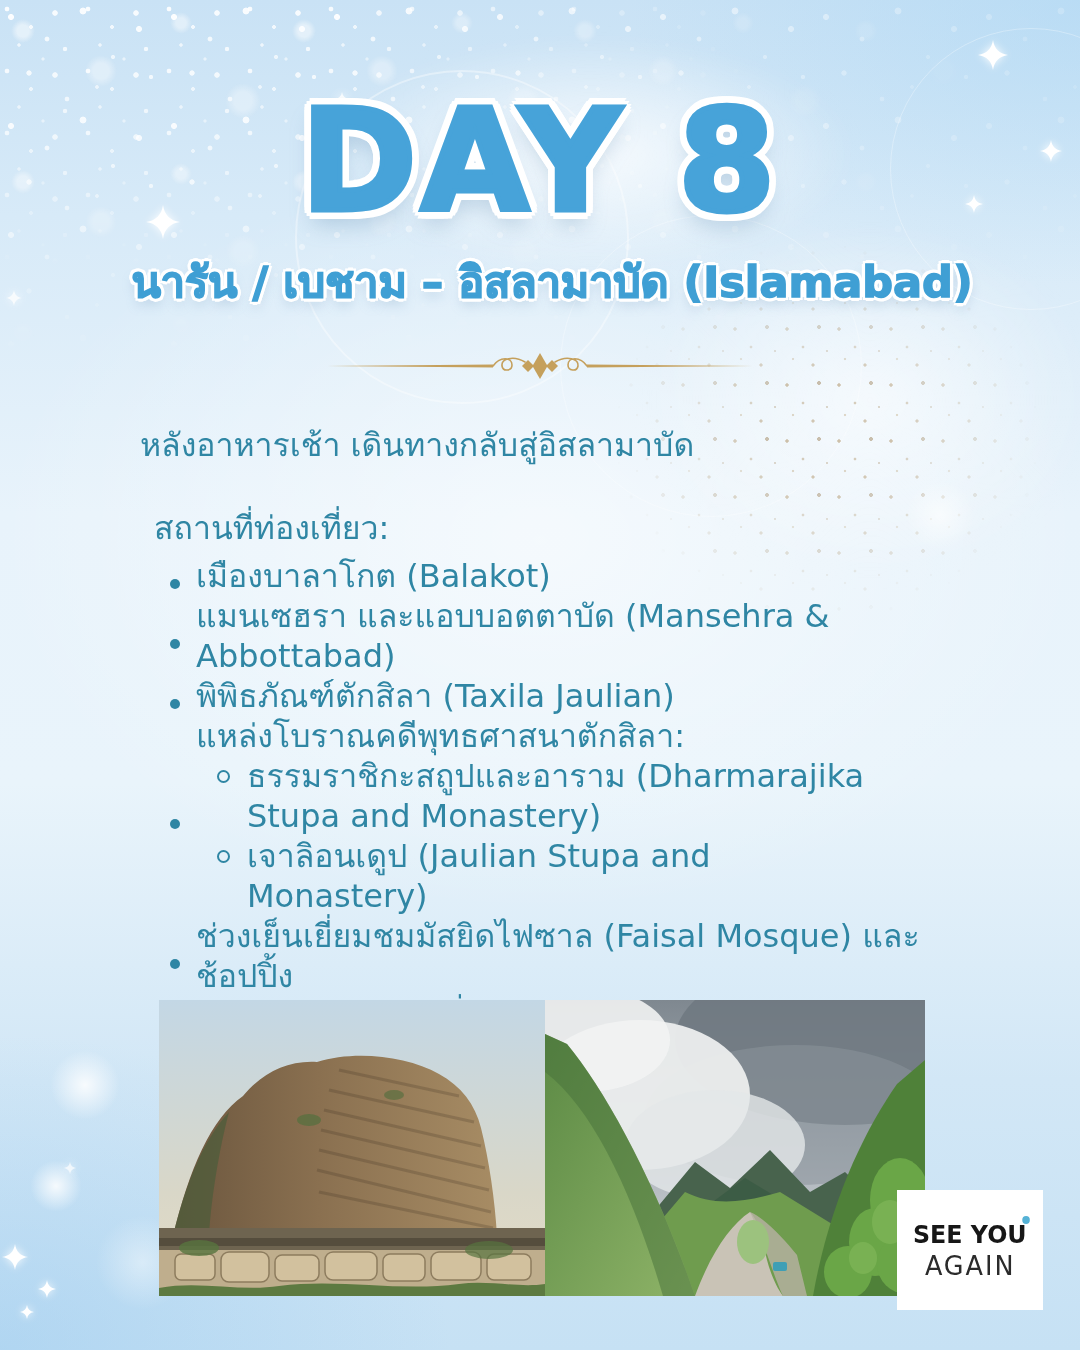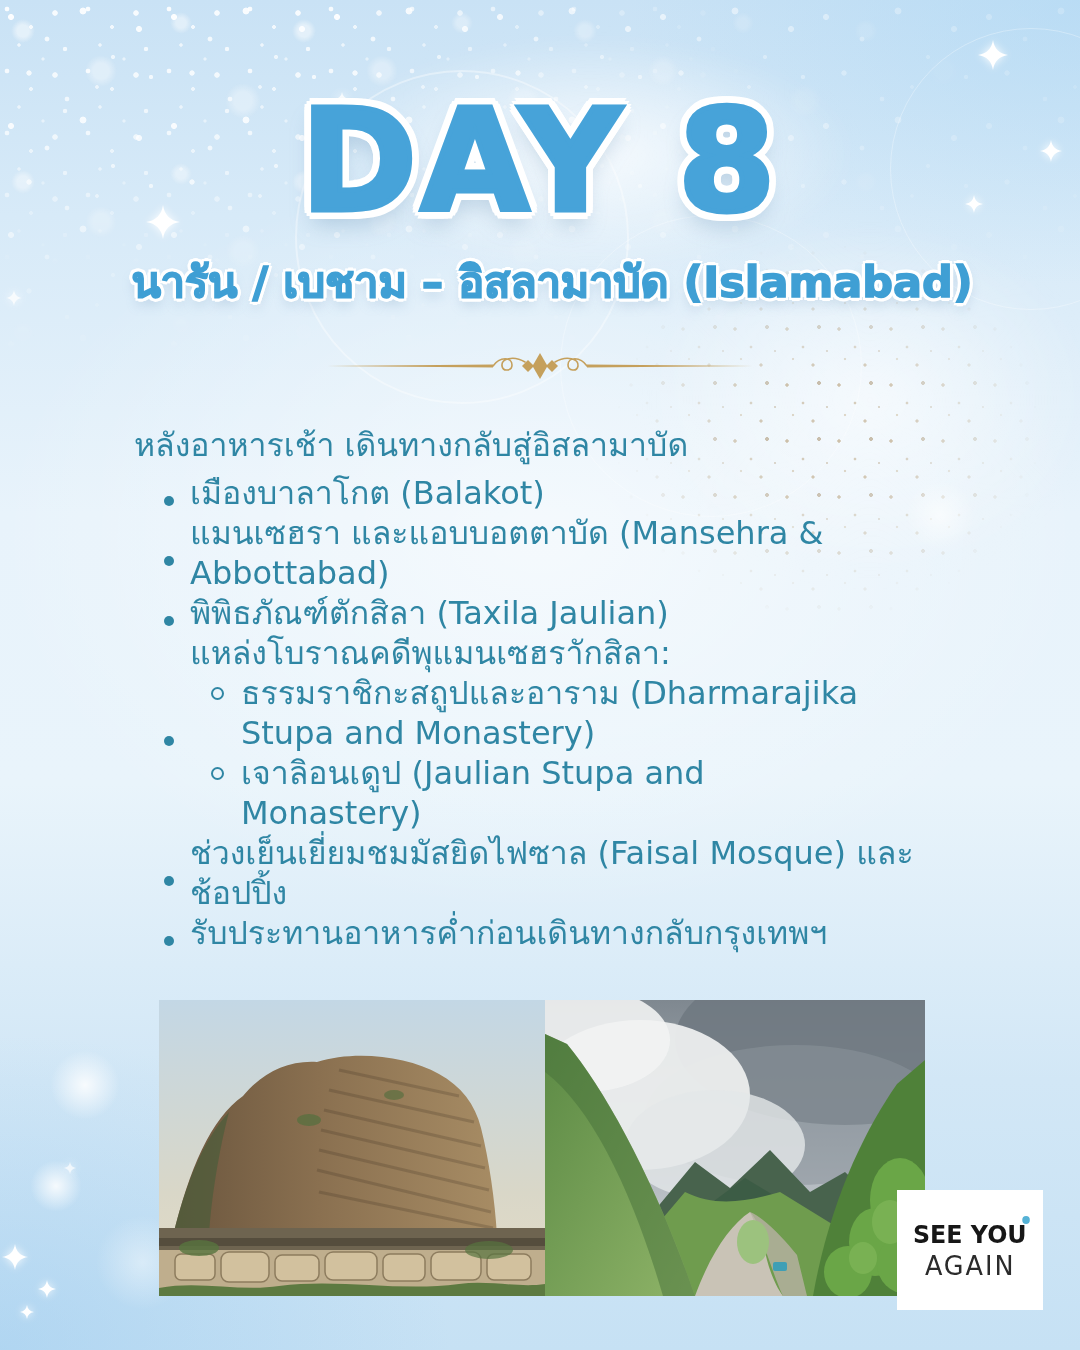--- a/index.html
+++ b/index.html
@@ -98,21 +98,21 @@
     position:absolute;top:243px;left:0;width:100%;margin:12px;text-align:center;
     font-size:43px;line-height:1.3;font-weight:bold;
     color:#3f9fd4;-webkit-text-stroke:1.5px #3f9fd4;
     text-shadow:
       4px 0 0 #fff,-4px 0 0 #fff,0 4px 0 #fff,0 -4px 0 #fff,
       3px 3px 0 #fff,3px -3px 0 #fff,-3px 3px 0 #fff,-3px -3px 0 #fff,
       0 7px 12px rgba(110,150,185,.35);}
   .divider{position:absolute;top:351px;left:50%;transform:translateX(-50%);pointer-events:none;}
 
   
-  .content{position:absolute;top:425px;left:134px;width:830px;color:#2f86a4;font-size:32px;line-height:40px;}
+  .content{position:absolute;top:425px;left:140px;width:830px;color:#2f86a4;font-size:32px;line-height:40px;}
   .content p{margin:0;}
   .intro{}
   .heading{margin-top:43px !important;padding-left:14px;}
   ul.list{list-style:none;margin:8px 0 0 0;padding:0 0 0 30px;}
   li.item{display:flex;align-items:center;}
   .b{flex:0 0 auto;}
   .dot{width:26px;}
   .dot::before{content:"";display:block;width:10px;height:10px;border-radius:50%;background:#2f86a4;margin-top:16px;}
   .circ{width:30px;}
   .circ::before{content:"";display:block;width:9px;height:9px;border-radius:50%;border:2.5px solid #2f86a4;margin-top:14px;}
@@ -217,37 +217,38 @@
         <path d="M262,15 c-7,-10 -19,-9 -19,-1 c0,6 9,7 10,1 c1,-7 -11,-11 -23,-4" fill="none" stroke="#c5a05c" stroke-width="1.6" stroke-linecap="round"></path>
         <polygon points="197,15 203,9 209,15 203,21"></polygon>
         <polygon points="221,15 227,9 233,15 227,21"></polygon>
         <polygon points="215,2 222.5,15 215,28 207.5,15"></polygon>
       </g>
     </svg>
   </div>
 
   <div class="content">
     <p class="intro">หลังอาหารเช้า เดินทางกลับสู่อิสลามาบัด</p>
+    <p class="heading">สถานที่ท่องเที่ยว:</p>
     <ul class="list">
       <li class="item">
         <span class="b dot"></span>
         <span class="t">เมืองบาลาโกต (Balakot)</span>
       </li>
       <li class="item">
         <span class="b dot"></span>
         <span class="t">แมนเซฮรา และแอบบอตตาบัด (Mansehra &amp; Abbottabad)</span>
       </li>
       <li class="item">
         <span class="b dot"></span>
         <span class="t">พิพิธภัณฑ์ตักสิลา (Taxila Jaulian)</span>
       </li>
       <li class="item">
         <span class="b dot"></span>
         <div class="t">
-          <span>แหล่งโบราณคดีพุแมนเซฮราักสิลา:</span>
+          <span>แหล่งโบราณคดีพุทธศาสนาตักสิลา:</span>
           <ul class="sublist">
             <li class="subitem">
               <span class="b circ"></span>
               <span class="t">ธรรมราชิกะสถูปและอาราม (Dharmarajika Stupa and Monastery)</span>
             </li>
             <li class="subitem">
               <span class="b circ"></span>
               <span class="t">เจาลิอนเดูป (Jaulian Stupa and Monastery)</span>
             </li>
           </ul>

